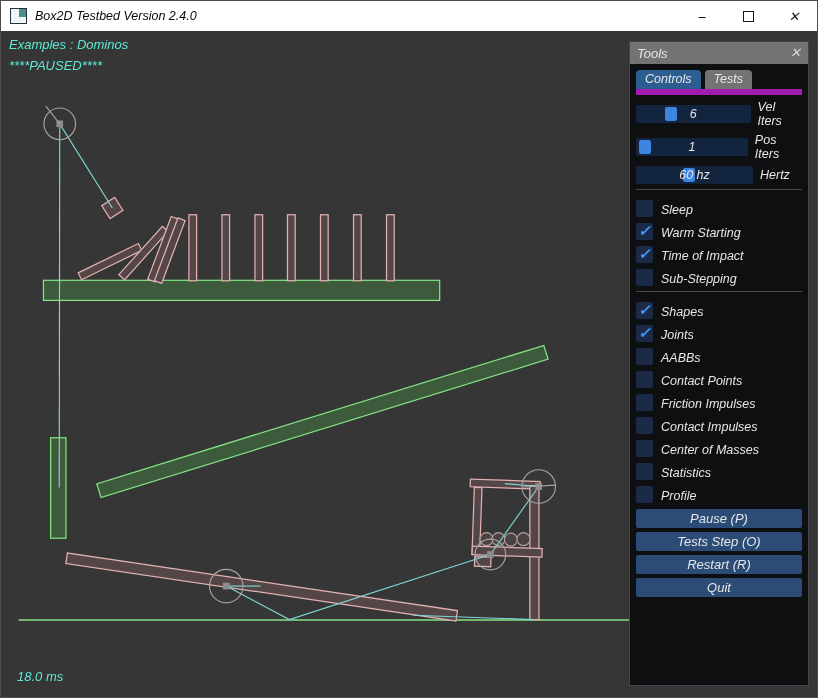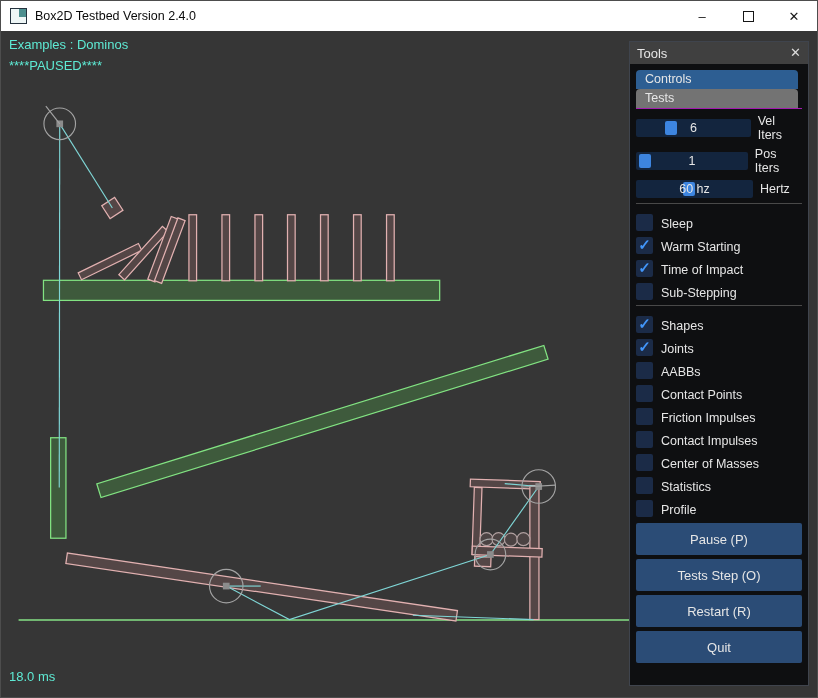--- a/index.html
+++ b/index.html
@@ -1,57 +1,57 @@
 <!DOCTYPE html>
 <html><head>
 <meta charset="utf-8">
 <style>
   html,body{margin:0;padding:0;background:#1b1b1b;}
   .window{position:relative;width:818px;height:698px;background:#363636;overflow:hidden;
-          font-family:"Liberation Sans",sans-serif;box-sizing:border-box;border:1px solid #4d4d4d;}
+          font-family:"Liberation Sans",sans-serif;box-sizing:border-box;border:1px solid #4d4d4d;font-style:italic;}
   
   .titlebar{position:absolute;top:0;left:0;right:0;height:30px;background:#ffffff;
             display:flex;align-items:center;z-index:30;}
   .app-icon{width:15px;height:14px;margin-left:9px;border:1px solid #25323e;background:#eef6f6;position:relative;}
   .app-icon::after{content:"";position:absolute;right:0;top:0;width:7px;height:8px;background:#4d8f8f;}
   .title-text{margin-left:8px;font-size:12.5px;color:#0a0a0a;}
   .win-controls{margin-left:auto;display:flex;height:100%;}
   .win-btn{width:46px;height:100%;display:flex;align-items:center;justify-content:center;
            color:#161616;font-size:13px;cursor:default;}
   .max-glyph{width:9px;height:9px;border:1.3px solid #161616;}
   
   .scene-wrap{position:absolute;top:30px;left:0;width:818px;height:668px;}
   .hud{position:absolute;color:#5eead4;font-size:13px;z-index:5;white-space:pre;}
   #hud-example{left:8px;top:36px;}
   #hud-paused{left:8px;top:57px;}
-  #hud-ms{left:8px;top:668px;}
+  #hud-ms{left:16px;top:668px;}
   
   .panel{position:absolute;left:628px;top:40px;width:180px;height:645px;z-index:20;
          background:#0e0f11;border:1px solid rgba(125,132,150,0.45);box-sizing:border-box;color:#e6e6e6;}
-  .panel-titlebar{height:22px;background:#404040;display:flex;align-items:center;position:relative;}
+  .panel-titlebar{height:22px;background:#737373;display:flex;align-items:center;position:relative;}
   .panel-title{margin-left:7px;font-size:13px;}
   .panel-close{position:absolute;right:4px;top:2px;width:17px;height:17px;display:flex;
                align-items:center;justify-content:center;font-size:13px;color:#dcdcdc;cursor:default;}
   .panel-body{padding:5px 6px 0 6px;}
-  .tabs{display:flex;border-bottom:1px solid #a21caf;padding-top:1px;flex-direction:column;}
+  .tabs{display:flex;border-bottom:6px solid #a21caf;padding-top:1px;}
   .tab{padding:2px 9px 3px 9px;font-size:12.5px;border-radius:4px 4px 0 0;margin-right:4px;background:#737373;cursor:default;}
   .tab.active{background:#2d5e92;}
   .sliders{margin-top:5px;}
   .slider-row{display:flex;align-items:center;margin-bottom:5px;}
   .slider-track{position:relative;width:117px;height:18px;background:#13253e;border-radius:2px;}
   .slider-grab{position:absolute;top:2px;bottom:2px;width:12px;background:#3d85e0;border-radius:2px;}
   .slider-val{position:absolute;left:0;right:0;top:0;bottom:0;text-align:center;font-size:12.5px;line-height:18px;}
   .slider-label{margin-left:7px;font-size:12.5px;}
   .chk-group{padding:4px 0 5px 0;border-top:1px solid #494949;}
   .chk-row{display:flex;align-items:flex-end;height:23px;cursor:default;}
   .chk-box{width:17px;height:17px;background:#1b2b47;border-radius:2px;display:flex;align-items:center;justify-content:center;}
   .chk-mark{color:#4296fa;font-size:15px;font-weight:bold;line-height:1;margin-top:-2px;}
   .chk-label{margin-left:8px;font-size:12.5px;}
   .btns{margin-top:1px;}
-  .pbtn{height:32px;background:#2b4c76;border-radius:2px;margin-bottom:4px;display:flex;
+  .pbtn{height:19px;background:#2b4c76;border-radius:2px;margin-bottom:4px;display:flex;
         align-items:center;justify-content:center;font-size:13px;cursor:default;}
 </style>
 </head>
 <body>
 
 <div class="window">
 
   <div class="titlebar">
     <div class="app-icon"></div>
     <div class="title-text">Box2D Testbed Version 2.4.0</div>

